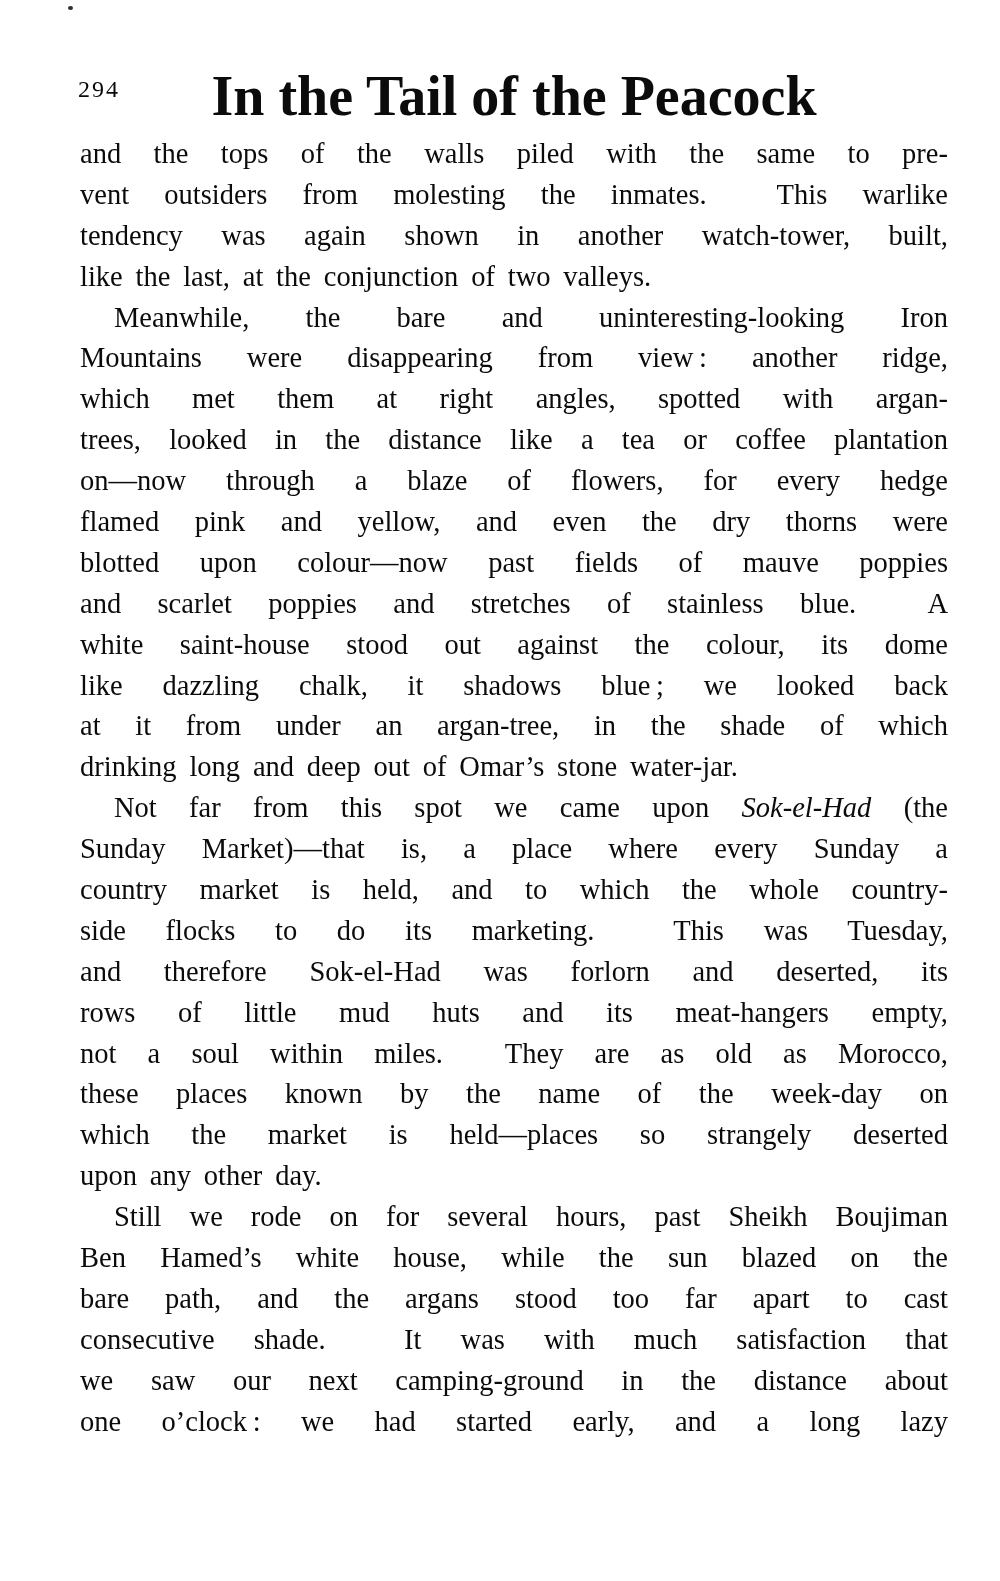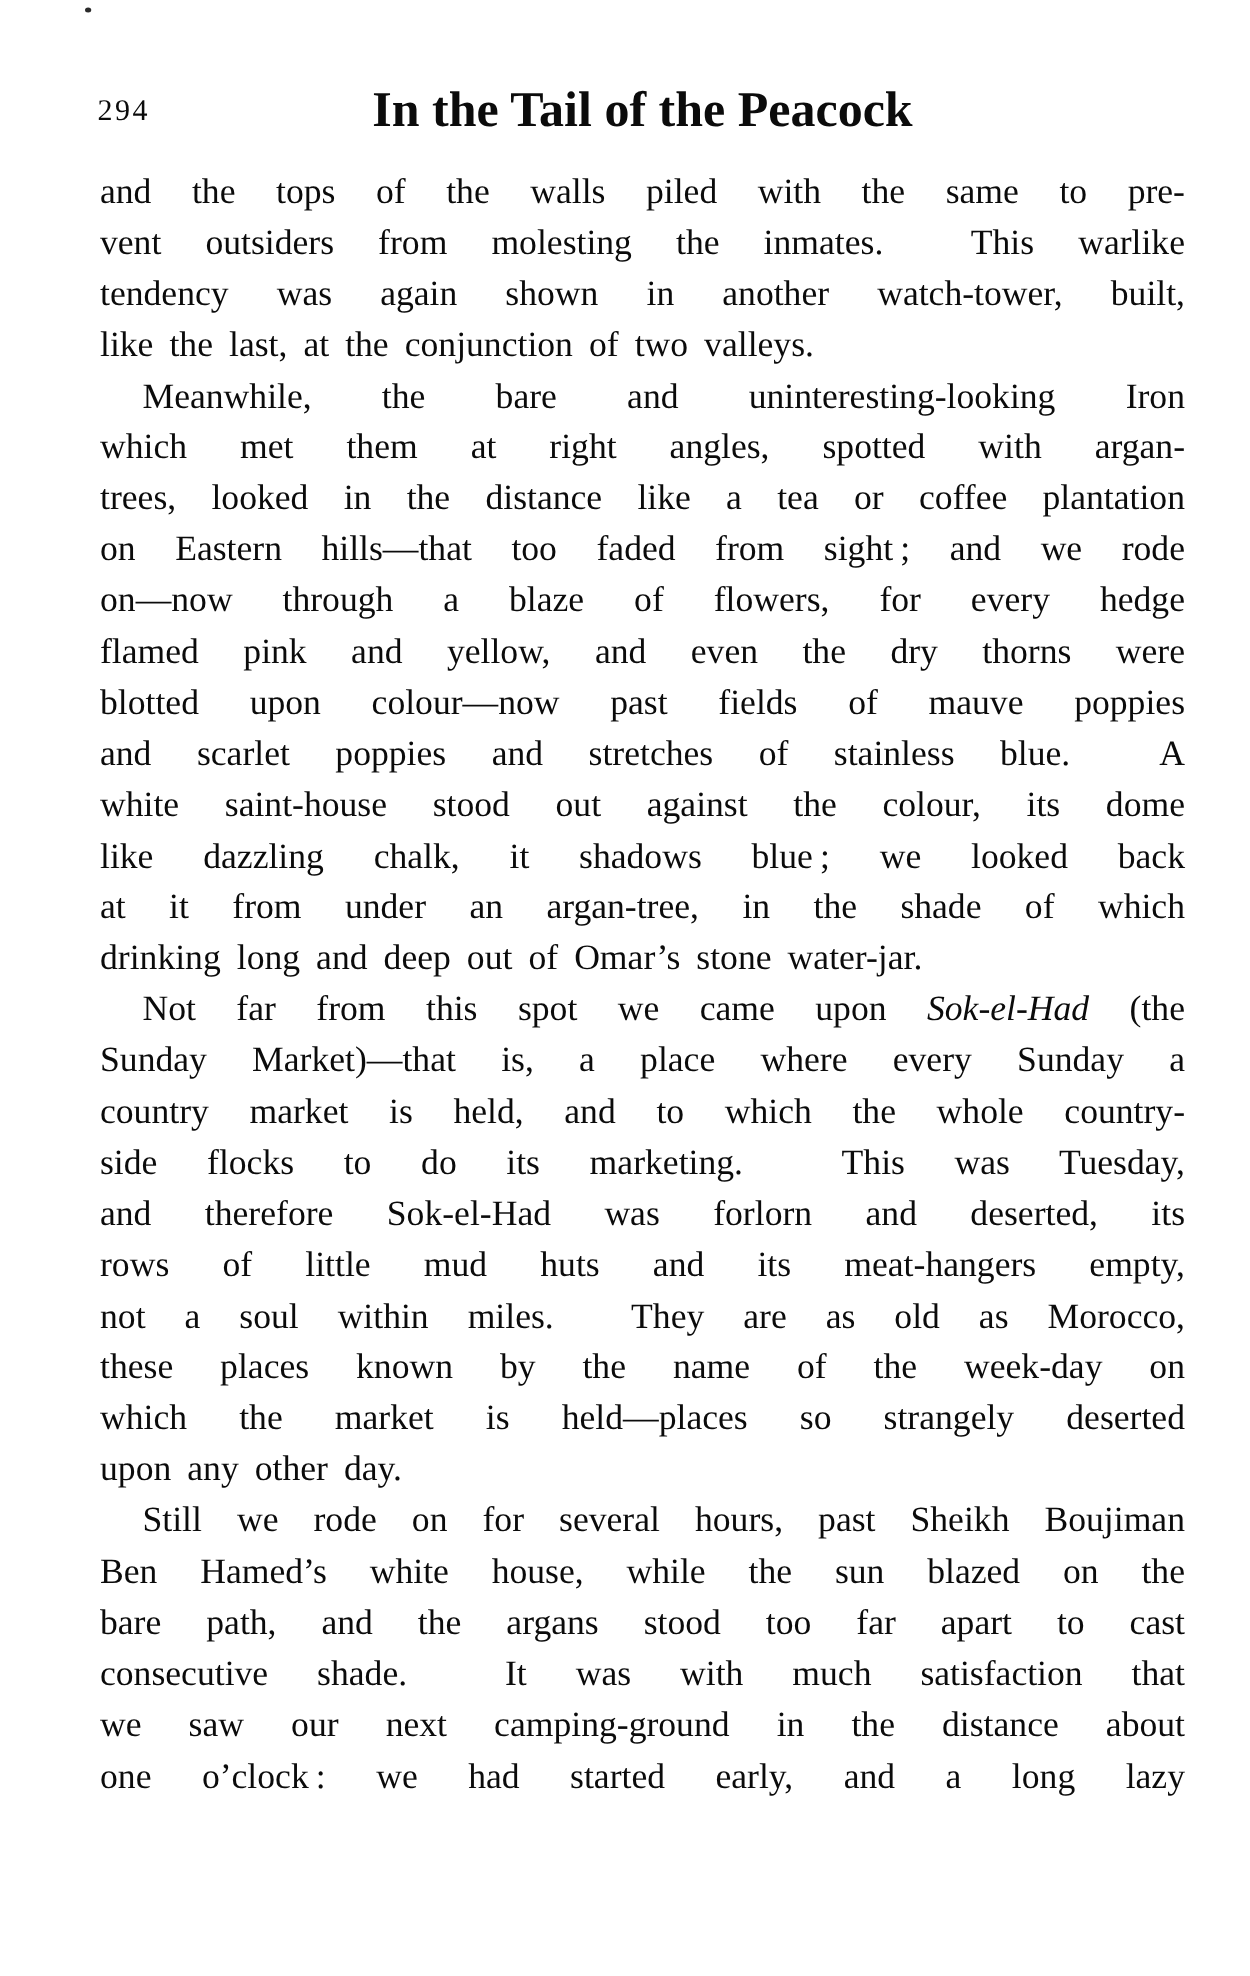--- a/index.html
+++ b/index.html
@@ -19,21 +19,21 @@
   }
 
   .page-number {
     position: absolute; left: 78px; top: 77px;
     font-size: 24px; line-height: 1;
     letter-spacing: 2px;
   }
   .page-title {
     position: absolute; left: 80px; right: 52px; top: 68px;
     text-align: center;
-    font-size: 40px; line-height: 1;
+    font-size: 56px; line-height: 1;
     font-weight: 700;
     letter-spacing: 0px;
   }
 
   .page-body {
     position: absolute; left: 80px; right: 52px; top: 134px;
     font-size: 28.5px;
     word-spacing: 0.20em;
   }
   .paragraph { margin: 0; padding: 0; }
@@ -64,23 +64,23 @@
 
   <div class="page-body">
       <div class="paragraph">
         <div class="text-line">and the tops of the walls piled with the same to pre-</div>
         <div class="text-line">vent outsiders from molesting the inmates.&nbsp; This warlike</div>
         <div class="text-line">tendency was again shown in another watch-tower, built,</div>
         <div class="text-line no-justify">like the last, at the conjunction of two valleys.</div>
       </div>
       <div class="paragraph">
         <div class="text-line indent">Meanwhile, the bare and uninteresting-looking Iron</div>
+        <div class="text-line">Mountains were disappearing from view : another ridge,</div>
         <div class="text-line">which met them at right angles, spotted with argan-</div>
         <div class="text-line">trees, looked in the distance like a tea or coffee plantation</div>
-        <div class="text-line">on Eastern hills—that too faded from sight ; and we rode</div>
         <div class="text-line">on—now through a blaze of flowers, for every hedge</div>
         <div class="text-line">flamed pink and yellow, and even the dry thorns were</div>
         <div class="text-line">blotted upon colour—now past fields of mauve poppies</div>
         <div class="text-line">and scarlet poppies and stretches of stainless blue.&nbsp; A</div>
         <div class="text-line">white saint-house stood out against the colour, its dome</div>
         <div class="text-line">like dazzling chalk, it shadows blue ; we looked back</div>
         <div class="text-line">at it from under an argan-tree, in the shade of which</div>
         <div class="text-line no-justify">drinking long and deep out of Omar’s stone water-jar.</div>
       </div>
       <div class="paragraph">

